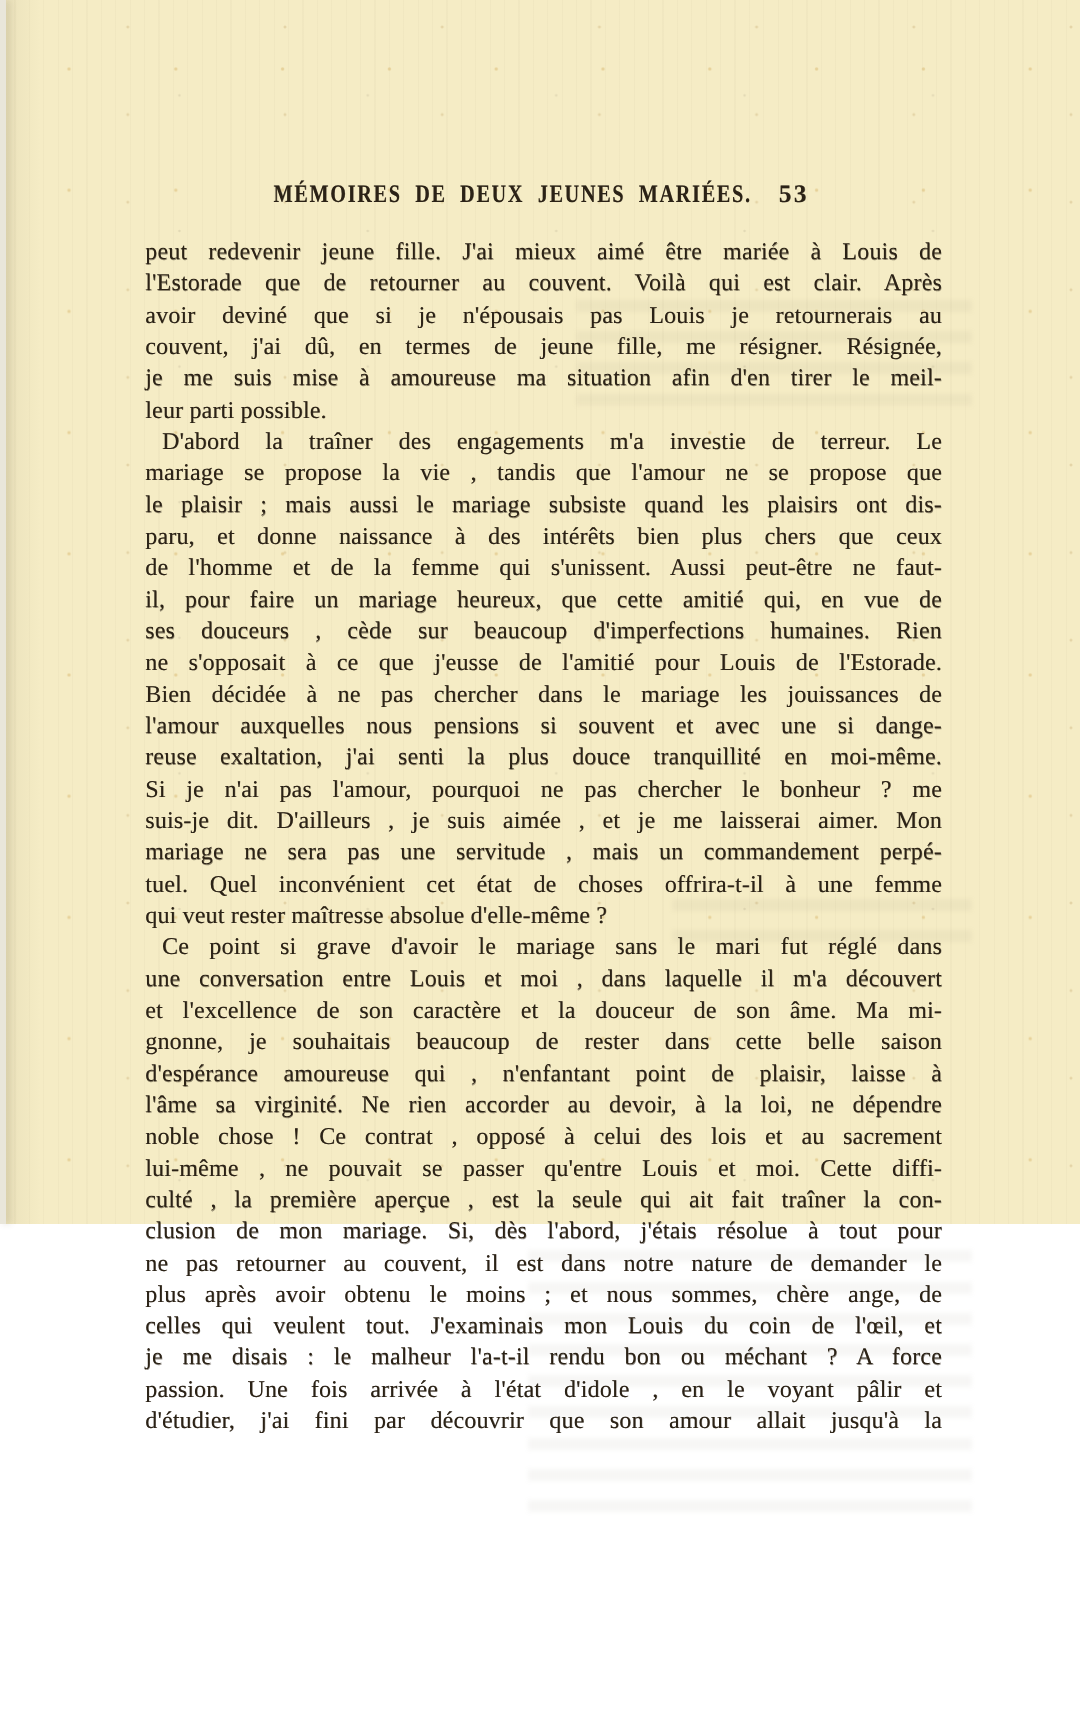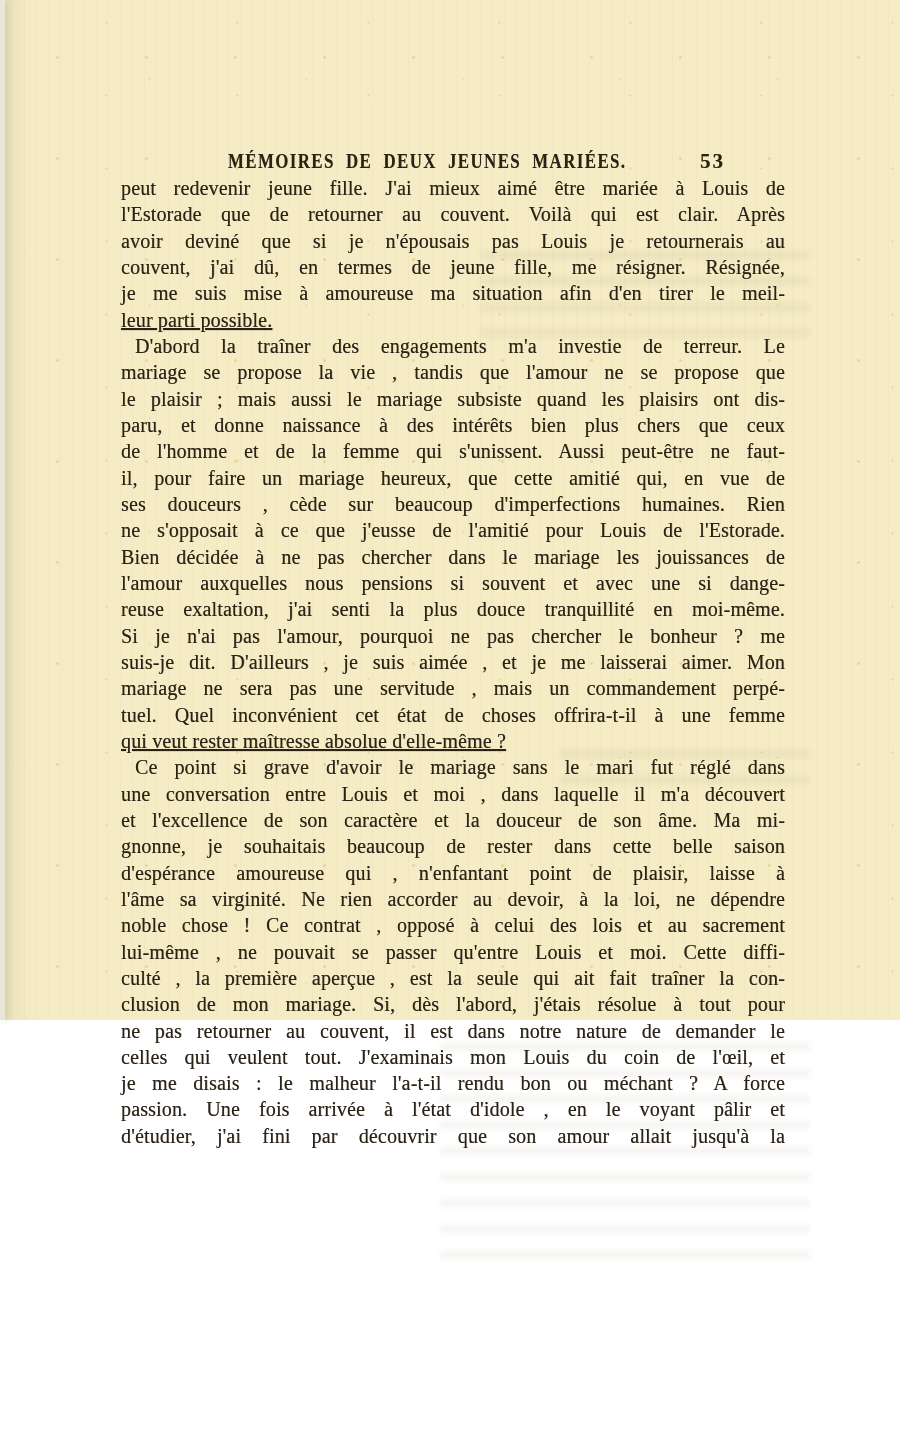--- a/index.html
+++ b/index.html
@@ -46,51 +46,50 @@
     letter-spacing: 1.8px;
     word-spacing: 7px;
     white-space: nowrap;
     transform: scaleX(0.80);
     transform-origin: left top;
     text-shadow: 0.3px 0.2px 0.4px rgba(43,34,22,0.45);
   }
 
   .page-number {
     position: absolute;
-    left: 700px;
+    left: 649px;
     top: 149px;
     font-size: 21px;
     font-weight: bold;
     letter-spacing: 2px;
     text-shadow: 0.3px 0.2px 0.4px rgba(43,34,22,0.45);
   }
 
   .text-block {
     position: absolute;
     left: 121px;
-    top: 175px;
+    top: 197px;
     width: 664px;
     font-size: 20px;
     line-height: 26.34px;
     letter-spacing: 0.15px;
     text-shadow: 0.35px 0.25px 0.45px rgba(43,34,22,0.50);
   }
 
   .line {
     height: 26.34px;
     text-align: justify;
     text-align-last: justify;
     overflow: visible;
     white-space: normal;
   }
 
   .line.no-just {
     text-align: center;
     text-align-last: left;
-    text-decoration: underline;
   }
 
   .line.ind {
     text-indent: 14px;
   }
 
   
   .showthrough {
     position: absolute;
     background: repeating-linear-gradient(
@@ -145,18 +144,19 @@
       <div class="line">une conversation entre Louis et moi , dans laquelle il m'a découvert</div>
       <div class="line">et l'excellence de son caractère et la douceur de son âme. Ma mi-</div>
       <div class="line">gnonne, je souhaitais beaucoup de rester dans cette belle saison</div>
       <div class="line">d'espérance amoureuse qui , n'enfantant point de plaisir, laisse à</div>
       <div class="line">l'âme sa virginité. Ne rien accorder au devoir, à la loi, ne dépendre</div>
       <div class="line">noble chose ! Ce contrat , opposé à celui des lois et au sacrement</div>
       <div class="line">lui-même , ne pouvait se passer qu'entre Louis et moi. Cette diffi-</div>
       <div class="line">culté , la première aperçue , est la seule qui ait fait traîner la con-</div>
       <div class="line">clusion de mon mariage. Si, dès l'abord, j'étais résolue à tout pour</div>
       <div class="line">ne pas retourner au couvent, il est dans notre nature de demander le</div>
+      <div class="line">plus après avoir obtenu le moins ; et nous sommes, chère ange, de</div>
       <div class="line">celles qui veulent tout. J'examinais mon Louis du coin de l'œil, et</div>
       <div class="line">je me disais : le malheur l'a-t-il rendu bon ou méchant ? A force</div>
       <div class="line">passion. Une fois arrivée à l'état d'idole , en le voyant pâlir et</div>
       <div class="line">d'étudier, j'ai fini par découvrir que son amour allait jusqu'à la</div>
     </div>
 </div>
 
 </body></html>

